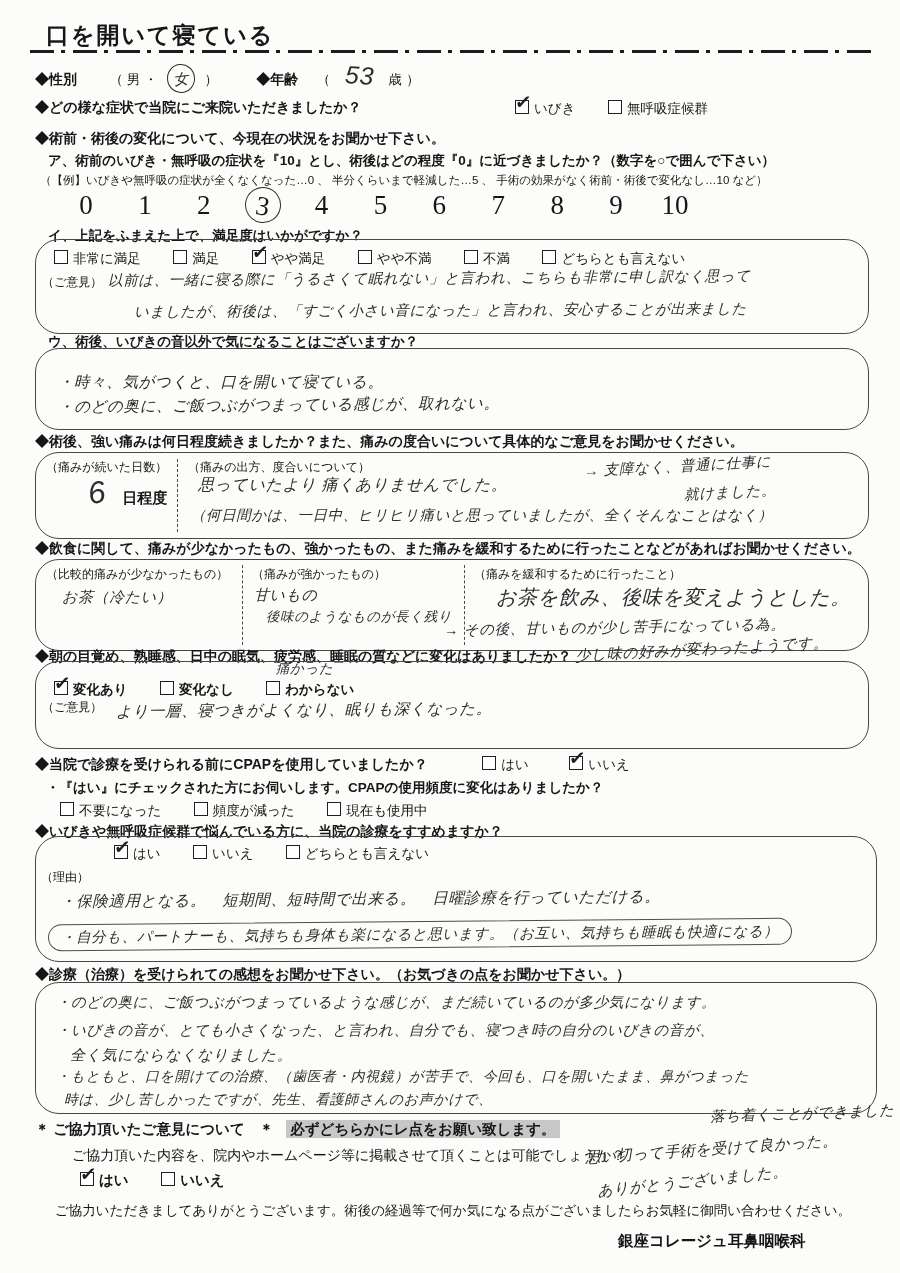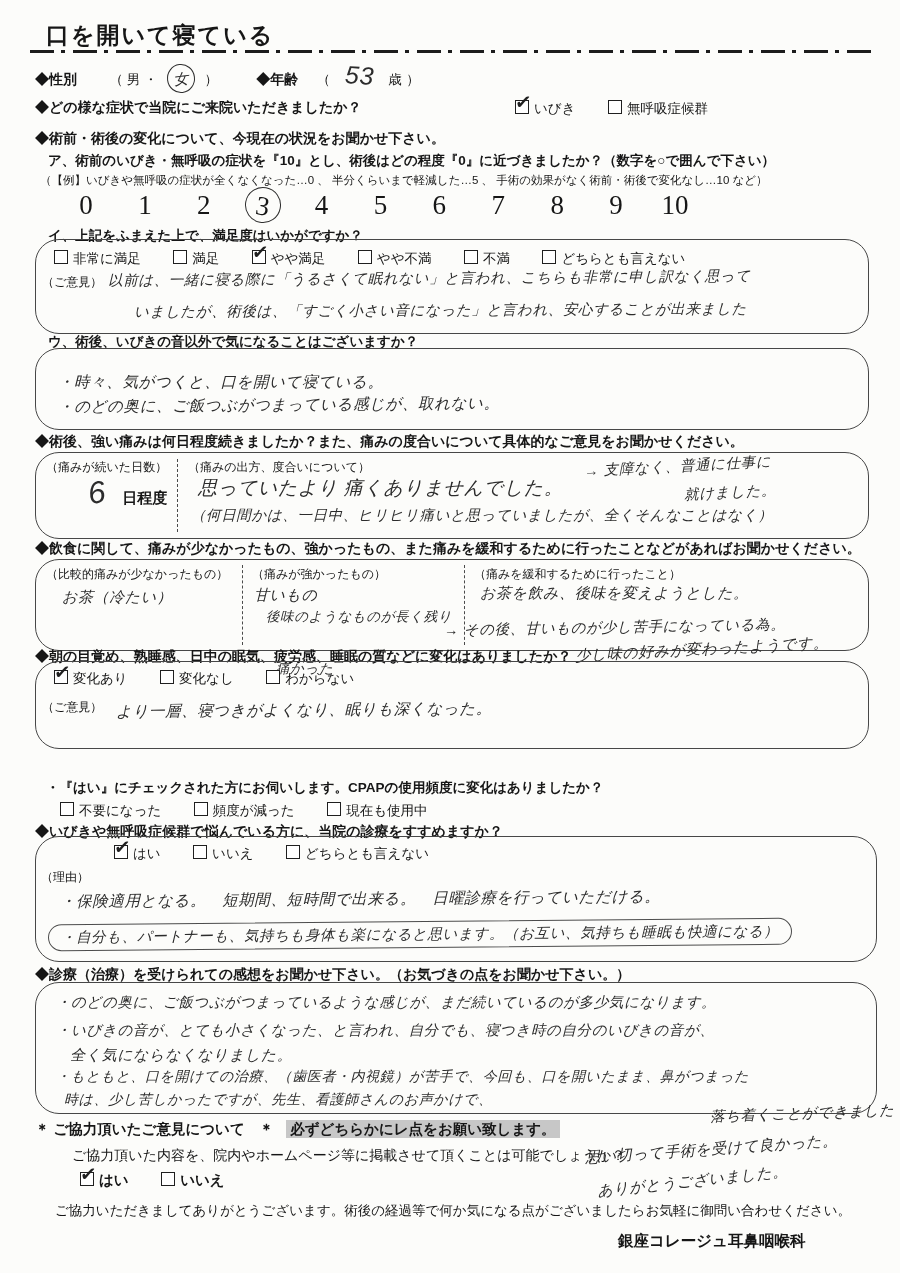--- a/index.html
+++ b/index.html
@@ -102,53 +102,58 @@
 
   <div class="abs h" style="left:35px;top:433px;">◆術後、強い痛みは何日程度続きましたか？また、痛みの度合いについて具体的なご意見をお聞かせください。</div>
   <div class="box" style="left:35px;top:452px;width:832px;height:85px;">
     <div class="abs plabel" style="left:10px;top:6px;">（痛みが続いた日数）</div>
     <div class="abs plabel" style="left:152px;top:6px;">（痛みの出方、度合いについて）</div>
     <div class="vdash" style="left:141px;top:6px;bottom:6px;"></div>
     <div class="abs" style="left:52px;top:22px;">
       <span class="hw daysv">6</span>
       <span class="bold15" style="margin-left:12px;">日程度</span>
     </div>
-    <div class="abs hw" style="left:162px;top:22px;font-size:19px;">思っていたより 痛くありませんでした。</div>
+    <div class="abs hw" style="left:162px;top:22px;font-size:16px;">思っていたより 痛くありませんでした。</div>
     <div class="abs hw" style="left:155px;top:53px;font-size:14.5px;">（何日間かは、一日中、ヒリヒリ痛いと思っていましたが、全くそんなことはなく）</div>
     <div class="abs hw" style="left:548px;top:4px;font-size:14.5px;transform:rotate(-3deg);">→ 支障なく、普通に仕事に</div>
     <div class="abs hw" style="left:648px;top:30px;font-size:14.5px;transform:rotate(-3deg);">就けました。</div>
   </div>
 
   <div class="abs h" style="left:35px;top:540px;">◆飲食に関して、痛みが少なかったもの、強かったもの、また痛みを緩和するために行ったことなどがあればお聞かせください。</div>
   <div class="box" style="left:35px;top:559px;width:832px;height:90px;">
     <div class="abs plabel" style="left:10px;top:6px;">（比較的痛みが少なかったもの）</div>
     <div class="abs plabel" style="left:216px;top:6px;">（痛みが強かったもの）</div>
     <div class="abs plabel" style="left:438px;top:6px;">（痛みを緩和するために行ったこと）</div>
     <div class="vdash" style="left:206px;top:5px;bottom:5px;"></div>
     <div class="vdash" style="left:428px;top:5px;bottom:5px;"></div>
     <div class="abs hw" style="left:26px;top:28px;font-size:15px;">お茶（冷たい）</div>
     <div class="abs hw" style="left:218px;top:26px;font-size:15px;">甘いもの</div>
     <div class="abs hw" style="left:230px;top:48px;font-size:13.5px;">後味のようなものが長く残り</div>
     <div class="abs hw" style="left:240px;top:68px;font-size:13.5px;margin-top:32px;">痛かった</div>
-    <div class="abs hw" style="left:444px;top:24px;font-size:15px;">お茶を飲み、後味を変えようとした。</div>
+    <div class="abs hw" style="left:460px;top:24px;font-size:20px;">お茶を飲み、後味を変えようとした。</div>
     <div class="abs hw" style="left:408px;top:58px;font-size:14.5px;transform:rotate(-1deg);">→ その後、甘いものが少し苦手になっている為。</div>
   </div>
 
   <div class="abs h" style="left:35px;top:648px;">◆朝の目覚め、熟睡感、日中の眠気、疲労感、睡眠の質などに変化はありましたか？</div>
   <div class="abs hw" style="left:575px;top:640px;font-size:15px;transform:rotate(-3deg);">少し味の好みが変わったようです。</div>
   <div class="box" style="left:35px;top:661px;width:832px;height:86px;">
-    <div class="abs" style="left:18px;top:7px;">
+    <div class="abs" style="left:18px;top:18px;font-weight:bold;">
       <span class="opt"><span class="cb checked"></span><span>変化あり</span></span>
       <span class="opt"><span class="cb"></span><span>変化なし</span></span>
       <span class="opt"><span class="cb"></span><span>わからない</span></span>
     </div>
     <div class="abs plabel" style="left:6px;top:37px;">（ご意見）</div>
     <div class="abs hw" style="left:80px;top:38px;font-size:15.5px;transform:rotate(-0.5deg);">より一層、寝つきがよくなり、眠りも深くなった。</div>
   </div>
 
+  <div class="abs" style="left:35px;top:755px;">
+    <span class="h">◆当院で診療を受けられる前にCPAPを使用していましたか？</span>
+    <span class="opt" style="margin-left:50px;"><span class="cb"></span><span>はい</span></span>
+    <span class="opt" style="margin-left:8px;"><span class="cb checked"></span><span>いいえ</span></span>
+  </div>
   <div class="abs sh" style="left:46px;top:779px;">・『はい』にチェックされた方にお伺いします。CPAPの使用頻度に変化はありましたか？</div>
   <div class="abs" style="left:60px;top:801px;">
     <span class="opt"><span class="cb"></span><span>不要になった</span></span>
     <span class="opt"><span class="cb"></span><span>頻度が減った</span></span>
     <span class="opt"><span class="cb"></span><span>現在も使用中</span></span>
   </div>
 
   <div class="abs h" style="left:35px;top:823px;">◆いびきや無呼吸症候群で悩んでいる方に、当院の診療をすすめますか？</div>
   <div class="box" style="left:35px;top:836px;width:840px;height:124px;">
     <div class="abs" style="left:30px;top:7px;padding-left:48px;">

